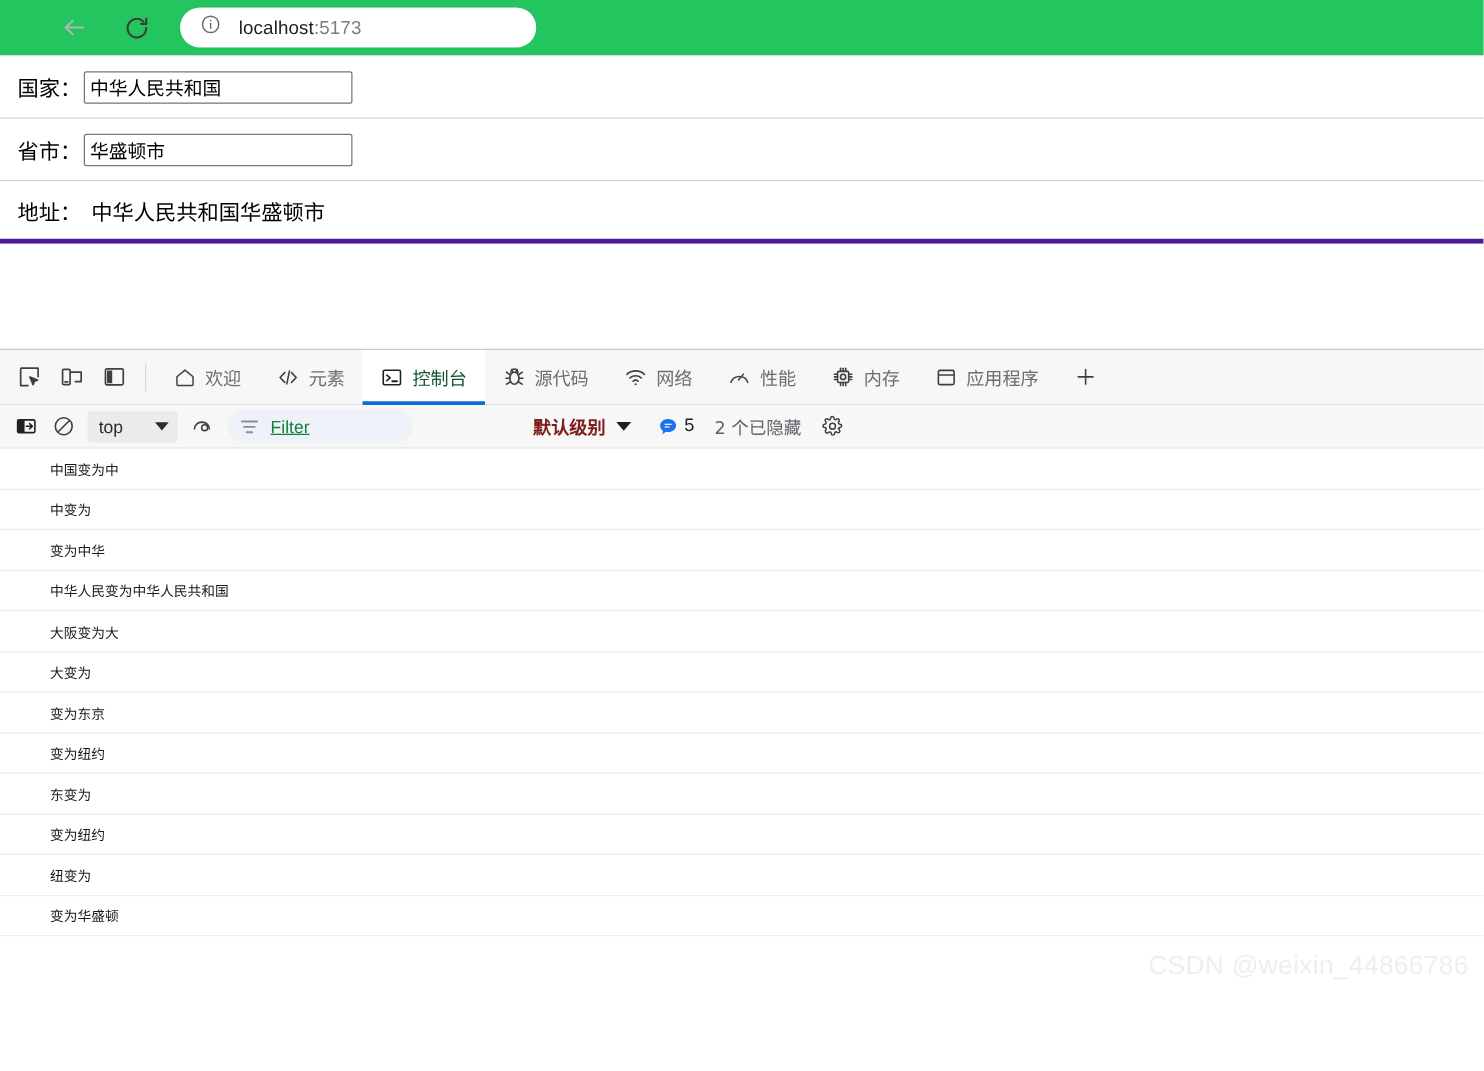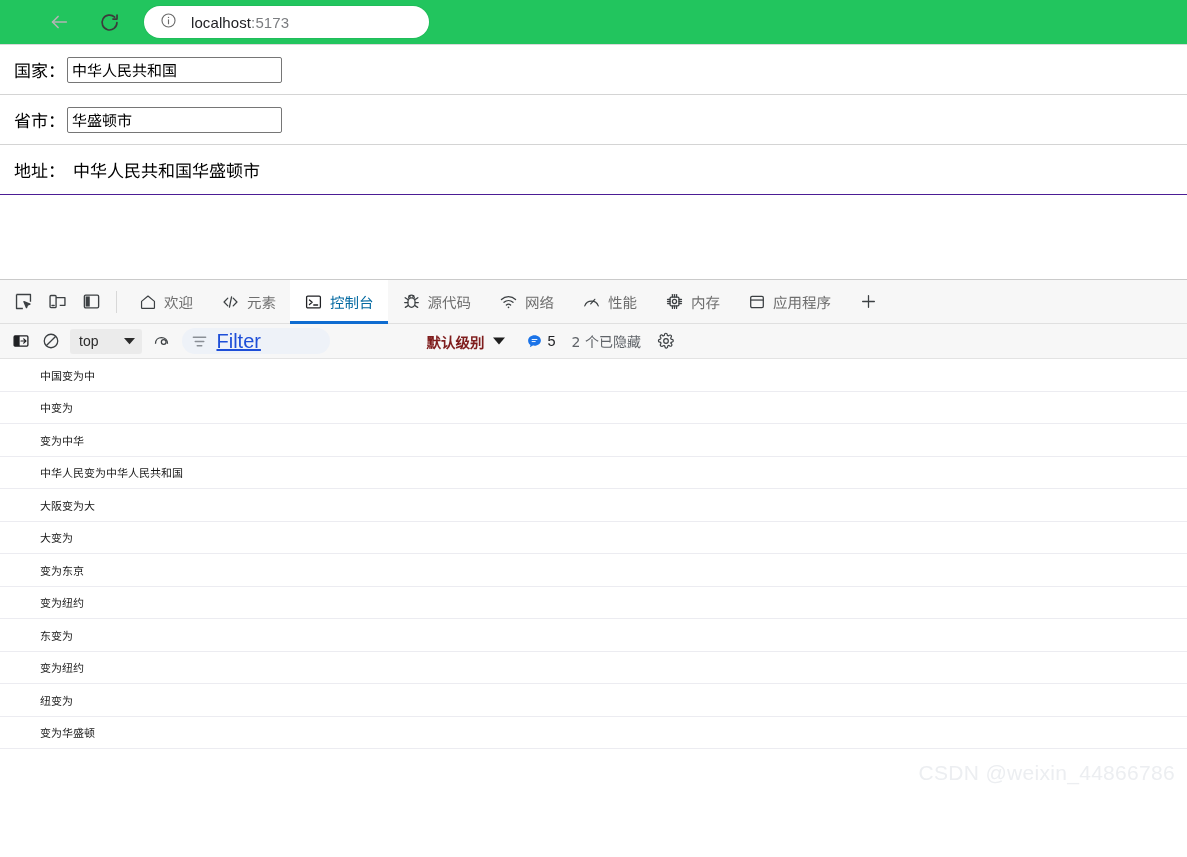--- a/index.html
+++ b/index.html
@@ -68,21 +68,21 @@
     border-top: 1px solid #d9d9d9;
     overflow: hidden;
   }
   .form-row {
     display: flex;
     align-items: center;
     height: 50px;
     padding-left: 14px;
     border-bottom: 1px solid #d4d4d4;
   }
-  .form-row.last { border-bottom: 1px solid #4c1d95; }
+  .form-row.last { border-bottom: 4px solid #4c1d95; }
   .form-label {
     font-size: 17px;
     color: #000000;
     font-family: "DejaVu Sans", "Liberation Sans", sans-serif;
     white-space: nowrap;
     margin-right: 2px;
   }
   .form-input {
     width: 215px;
     height: 26px;
@@ -142,21 +142,21 @@
     position: relative;
     flex: 0 0 auto;
     white-space: nowrap;
   }
   .dt-tab .tab-label {
     font-size: 14.5px;
     color: #6e6e6e;
     font-family: "DejaVu Sans", "Liberation Sans", sans-serif;
   }
   .dt-tab.active { background: #ffffff; }
-  .dt-tab.active .tab-label { color: #0369a1; }
+  .dt-tab.active .tab-label { color: #14532d; }
   .dt-tab.active::after {
     content: "";
     position: absolute;
     left: 0; right: 0; bottom: 0;
     height: 3px;
     background: var(--accent, #0f6cd0);
   }
   .dt-tab .tab-icon { display: flex; align-items: center; }
   .dt-add {
     width: 34px; height: 34px;
@@ -199,21 +199,21 @@
     height: 26px;
     min-width: 148px;
     padding: 0 12px 0 10px;
     margin-left: 6px;
     background: #eef2f8;
     border-radius: 13px;
     cursor: text;
     flex: 0 0 auto;
   }
   .ct-filter .ph {
-    font-size: 20px; color: #1d4ed8;
+    font-size: 14px; color: #15803d;
     font-family: "Liberation Sans", sans-serif;
     text-decoration: underline;
   }
   .ct-level {
     display: flex; align-items: center; gap: 9px;
     margin-left: 96px;
     cursor: pointer;
     flex: 0 0 auto;
   }
   .ct-level .lvl-label {

